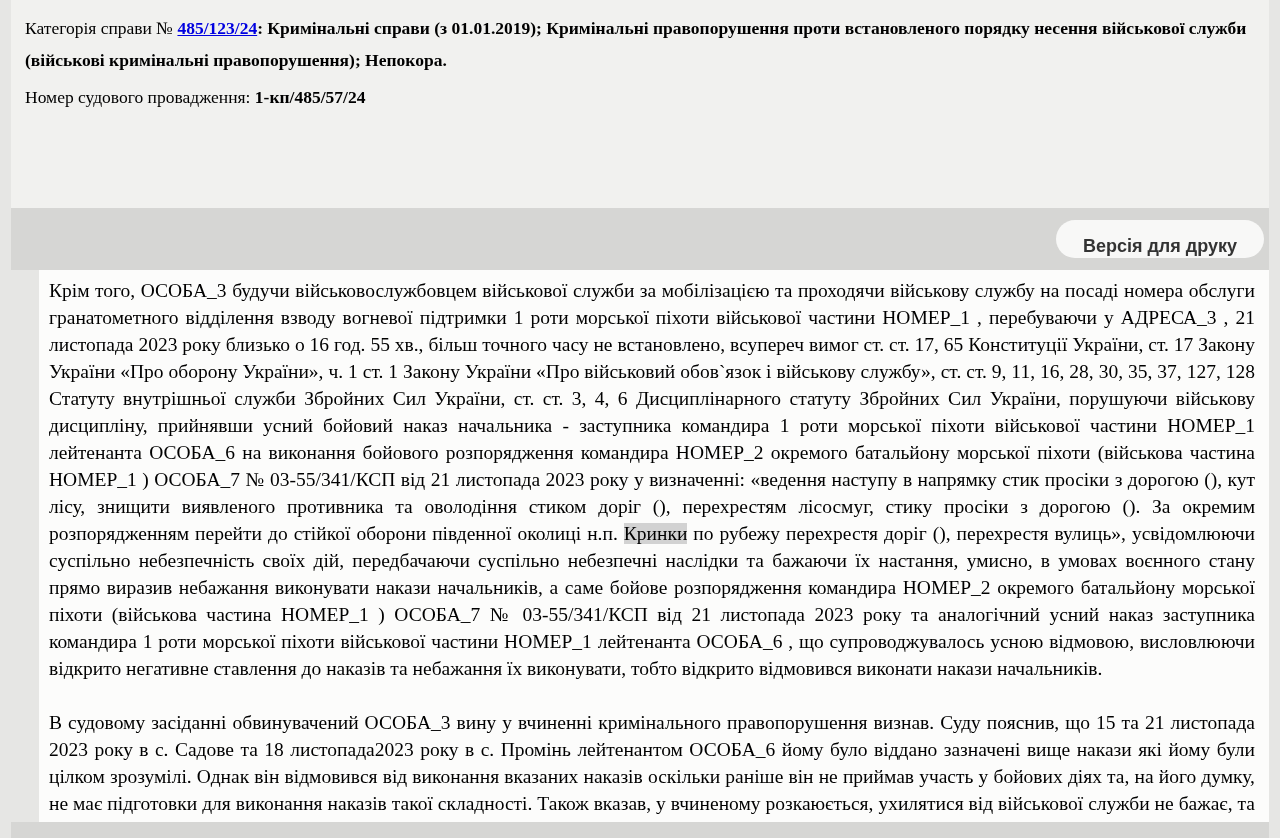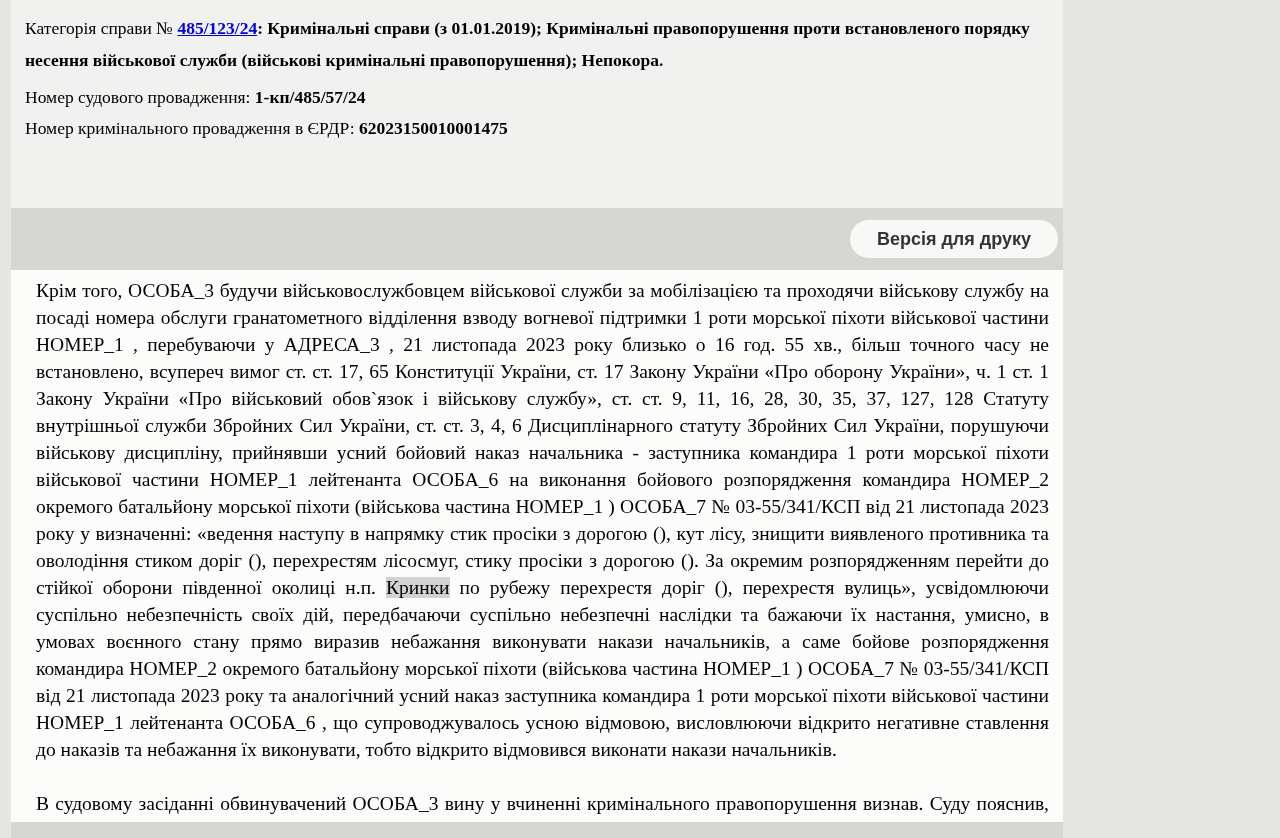--- a/index.html
+++ b/index.html
@@ -5,21 +5,21 @@
   * { margin: 0; padding: 0; box-sizing: border-box; }
   html, body { width: 1280px; height: 838px; }
   body {
     background: #e6e6e4;
     font-family: "Liberation Serif", serif;
     color: #000;
     overflow: hidden;
   }
   .page {
     margin: 0 11px;
-    width: 1052px;
+    width: 1258px;
     height: 838px;
     display: flex;
     flex-direction: column;
   }
   
   .meta-panel {
     background: #f1f1ef;
     height: 208px;
     padding: 12px 14px 0 14px;
     overflow: hidden;
@@ -45,36 +45,37 @@
     background: #d6d6d4;
     height: 62px;
     position: relative;
     flex: none;
   }
   .print-btn {
     position: absolute;
     right: 5px;
     top: 12px;
     height: 38px;
-    padding: 8px 27px;
+    padding: 16px 27px;
     border: none;
     border-radius: 19px;
     background: #f8f8f7;
     font-family: "Liberation Sans", sans-serif;
     font-size: 18px;
     font-weight: bold;
     color: #333333;
     cursor: pointer;
   }
   
   .doc {
     background: #fcfcfb;
     height: 552px;
-    padding: 7px 14px 0 25px;
+    padding: 7px 14px 0 10px;
     overflow: hidden;
+    margin-left: 28px;
   }
   .doc p {
     font-size: 19.5px;
     line-height: 27px;
     text-align: justify;
     margin: 0;
   }
   .doc p + p { margin-top: 27px; }
   .hl { background: #d2d2d2; }
   .bottom-band {
@@ -87,21 +88,20 @@
 
 <div class="page">
 
   <section class="meta-panel">
     <div class="meta-row category"><span>Категорія справи № </span><a href="#" class="case-link">485/123/24</a><b>: Кримінальні справи (з 01.01.2019); Кримінальні правопорушення проти встановленого порядку несення військової служби (військові кримінальні правопорушення); Непокора.</b></div>
 
 
 
     <div class="meta-row"><span>Номер судового провадження: </span><b>1-кп/485/57/24</b></div>
 
-    <div class="meta-row"><span>Номер кримінального провадження в ЄРДР: </span><b>62023150010001475</b></div>
   </section>
 
   <div class="band">
     <button class="print-btn">Версія для друку</button>
   </div>
 
   <section class="doc">
     <p><span>Крім того, ОСОБА_3 будучи військовослужбовцем військової служби за мобілізацією та проходячи військову службу на посаді номера обслуги гранатометного відділення взводу вогневої підтримки 1 роти морської піхоти військової частини НОМЕР_1 , перебуваючи у АДРЕСА_3 , 21 листопада 2023 року близько о 16 год. 55 хв., більш точного часу не встановлено, всупереч вимог ст. ст. 17, 65 Конституції України, ст. 17 Закону України «Про оборону України», ч. 1 ст. 1 Закону України «Про військовий обов`язок і військову службу», ст. ст. 9, 11, 16, 28, 30, 35, 37, 127, 128 Статуту внутрішньої служби Збройних Сил України, ст. ст. 3, 4, 6 Дисциплінарного статуту Збройних Сил України, порушуючи військову дисципліну, прийнявши усний бойовий наказ начальника - заступника командира 1 роти морської піхоти військової частини НОМЕР_1 лейтенанта ОСОБА_6 на виконання бойового розпорядження командира НОМЕР_2 окремого батальйону морської піхоти (військова частина НОМЕР_1 ) ОСОБА_7 №  03-55/341/КСП від 21 листопада 2023 року у визначенні: «ведення наступу в напрямку стик просіки з дорогою (), кут лісу, знищити виявленого противника та оволодіння стиком доріг (), перехрестям лісосмуг, стику просіки з дорогою (). За окремим розпорядженням перейти до стійкої оборони південної околиці н.п. </span><span class="hl">Кринки</span><span> по рубежу перехрестя доріг (), перехрестя вулиць», усвідомлюючи суспільно небезпечність своїх дій, передбачаючи суспільно небезпечні наслідки та бажаючи їх настання, умисно, в умовах воєнного стану прямо виразив небажання виконувати накази начальників, а саме бойове розпорядження командира НОМЕР_2 окремого батальйону морської піхоти (військова частина НОМЕР_1 ) ОСОБА_7 № 03-55/341/КСП від 21 листопада 2023 року та аналогічний усний наказ заступника командира 1 роти морської піхоти військової частини НОМЕР_1 лейтенанта ОСОБА_6 , що супроводжувалось усною відмовою, висловлюючи відкрито негативне ставлення до наказів та небажання їх виконувати, тобто відкрито відмовився виконати накази начальників.</span></p>
     <p>В судовому засіданні обвинувачений ОСОБА_3 вину у вчиненні кримінального правопорушення визнав. Суду пояснив, що 15 та 21 листопада 2023 року в с. Садове та 18 листопада2023 року в с. Промінь лейтенантом ОСОБА_6 йому було віддано зазначені вище накази які йому були цілком зрозумілі. Однак він відмовився від виконання вказаних наказів оскільки раніше він не приймав участь у бойових діях та, на його думку, не має підготовки для виконання наказів такої складності. Також вказав, у вчиненому розкаюється, ухилятися від військової служби не бажає, та в подальшому хоче служити в ЗСУ.</p>
   </section>

